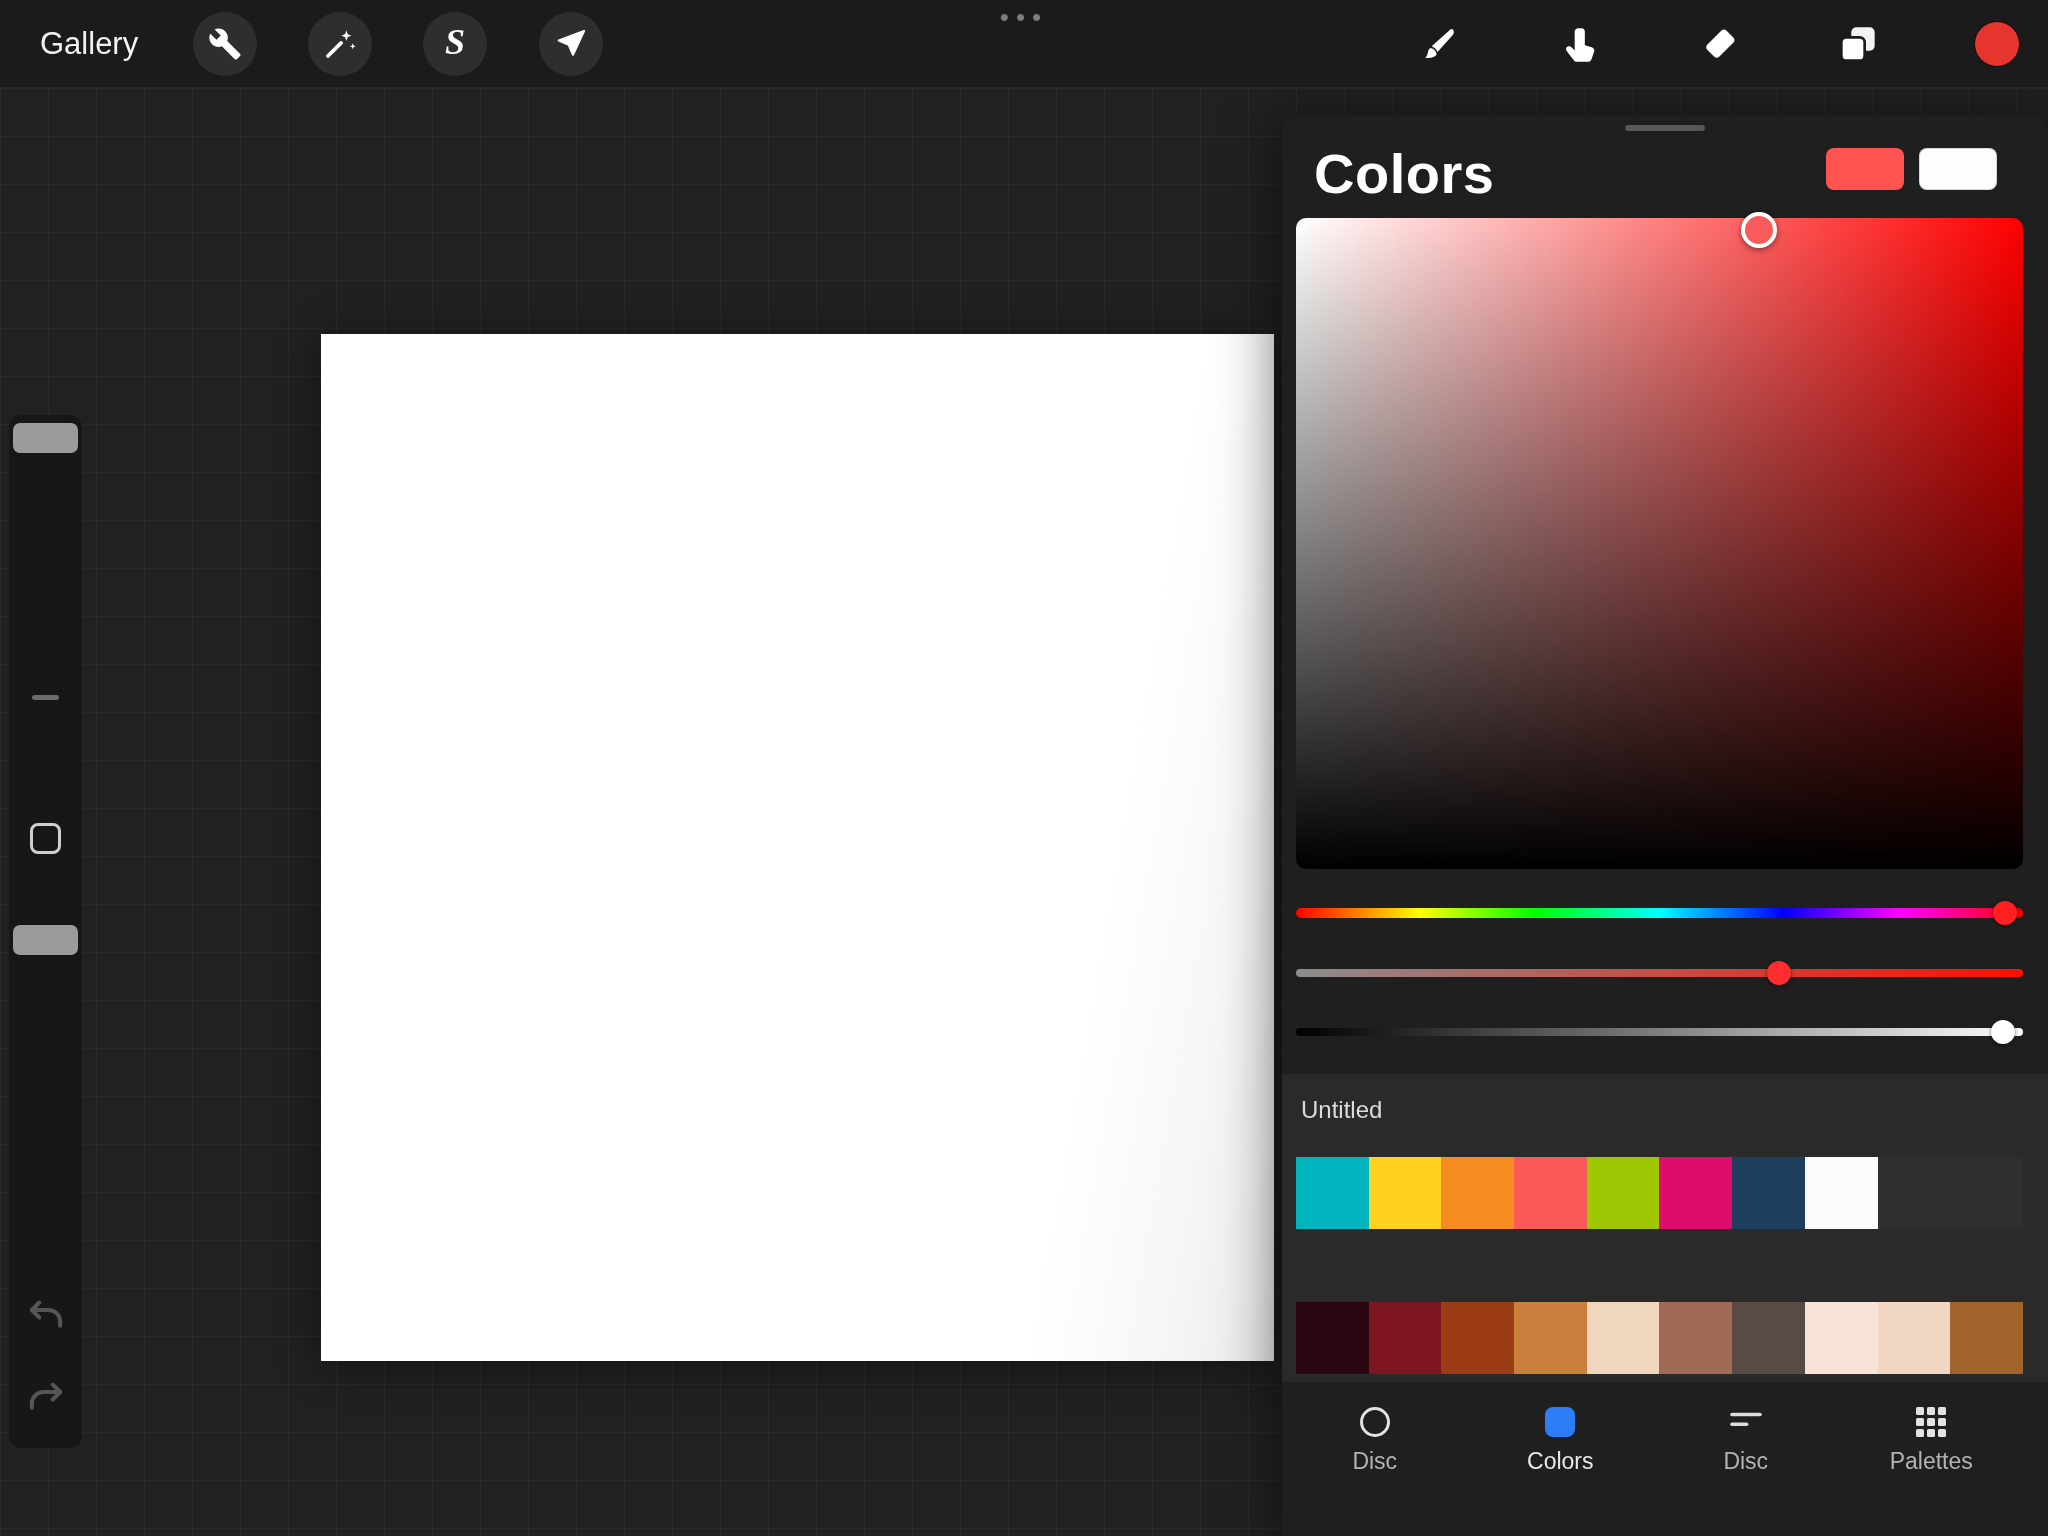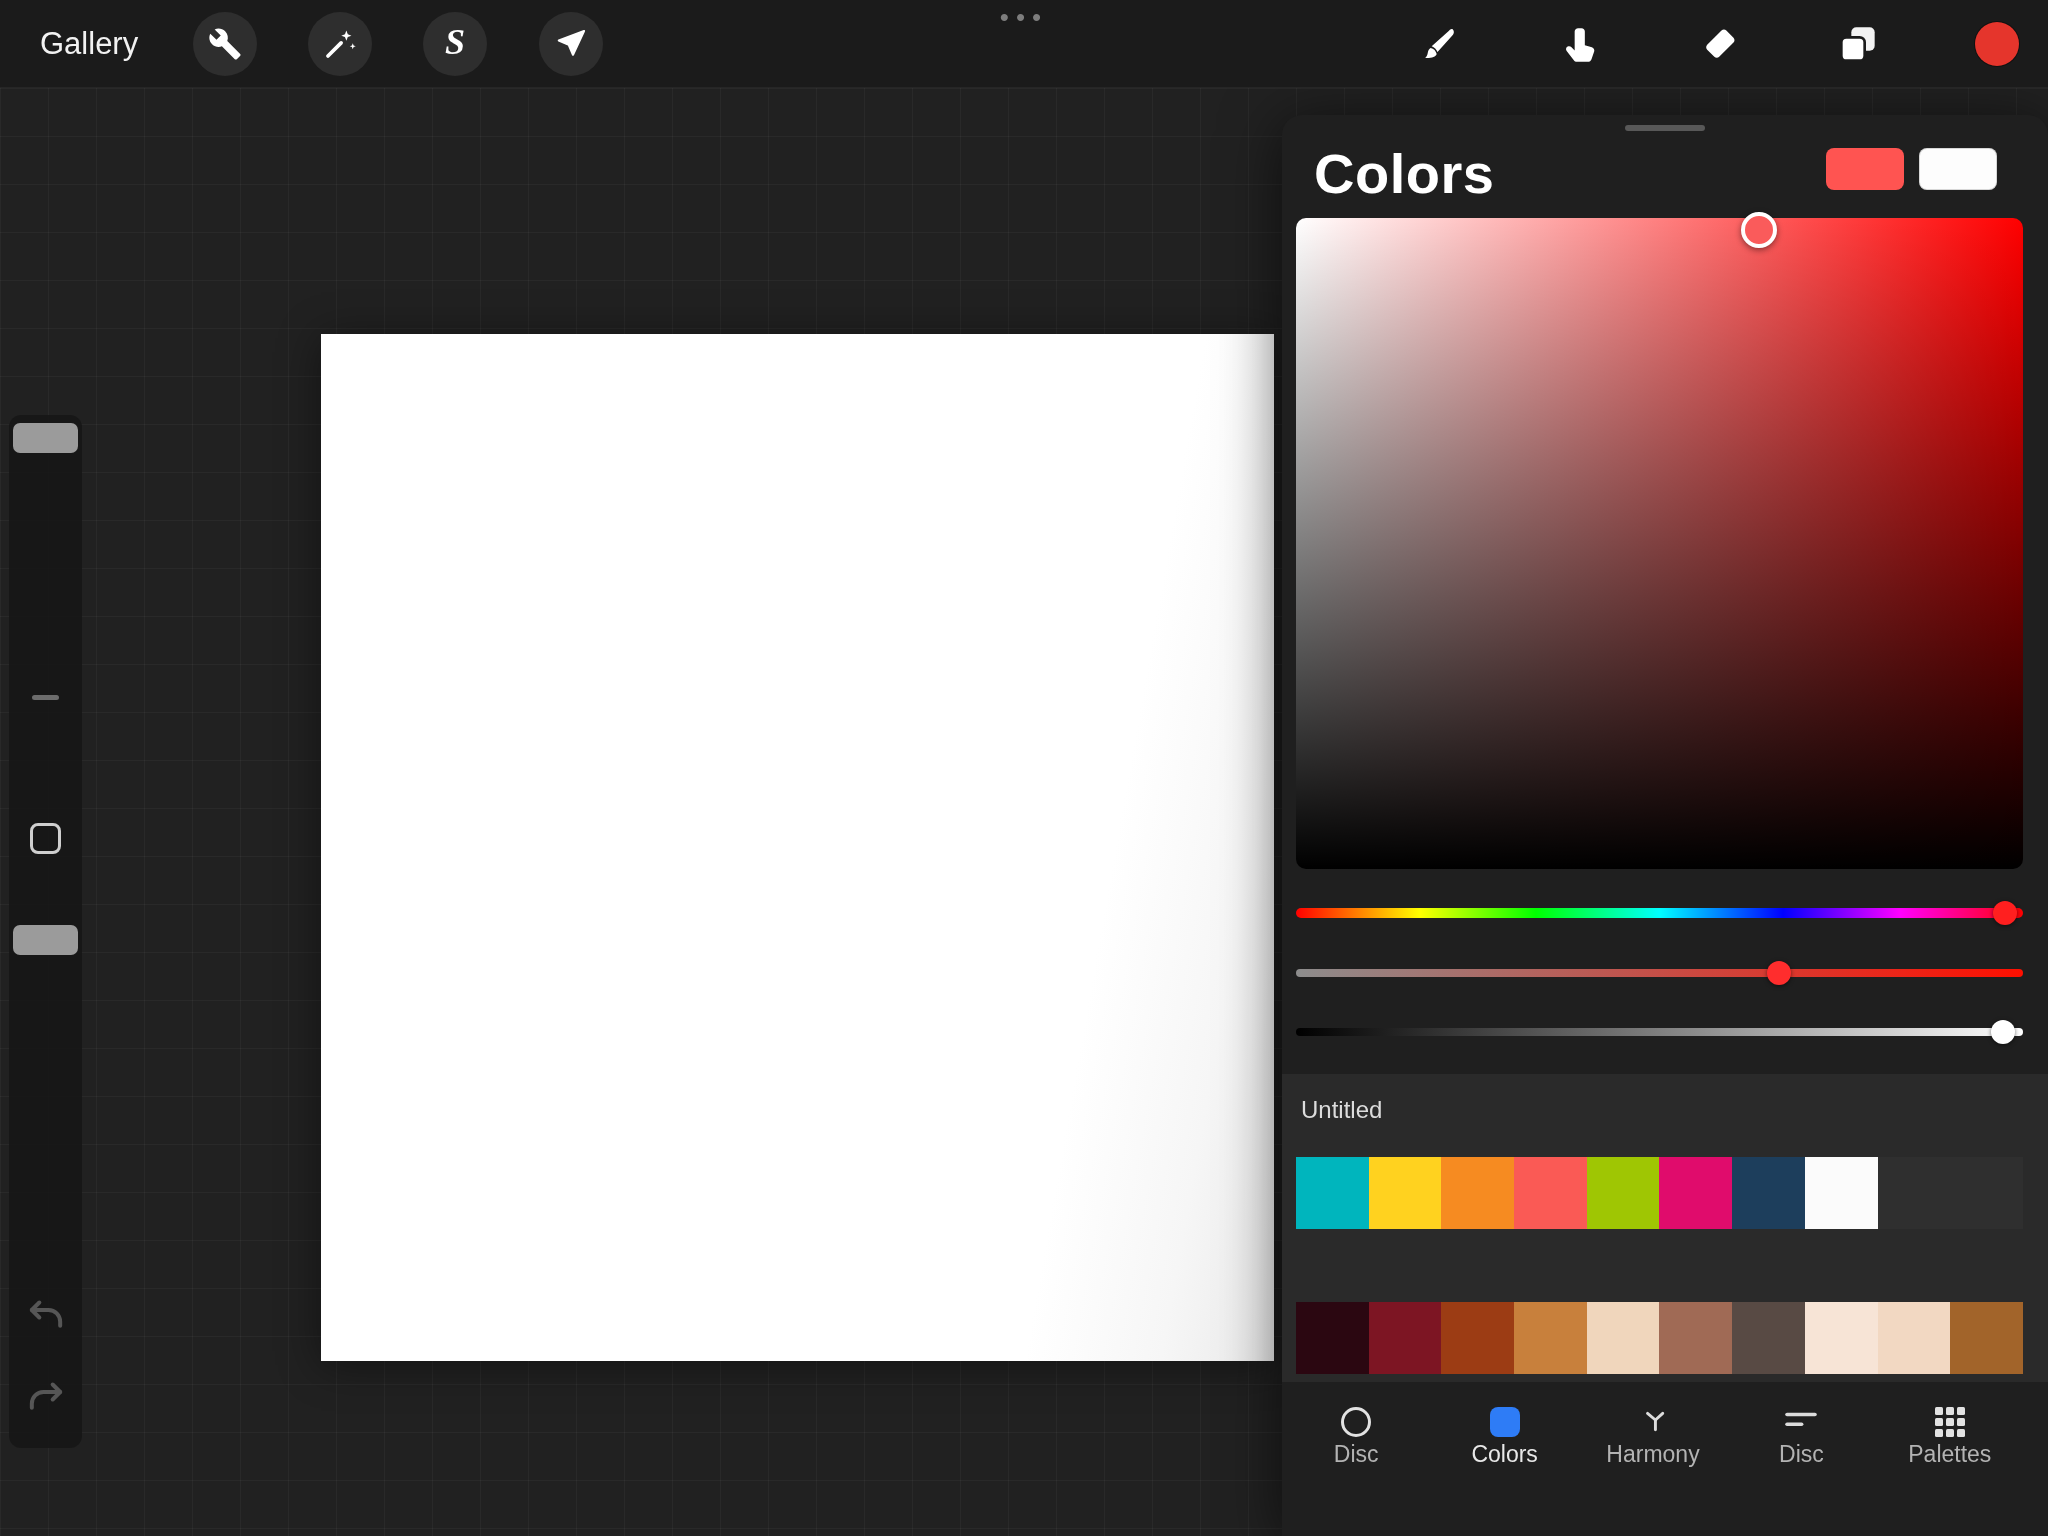--- a/index.html
+++ b/index.html
@@ -109,21 +109,21 @@
 
   .palette-section{position:absolute;left:0;top:959px;width:766px;height:308px;background:#2a2a2a;}
   .palette-name{position:absolute;left:19px;top:22px;font-size:24px;color:#dcdcdc;}
   .swatch-row{position:absolute;left:14px;width:728px;height:72px;display:flex;}
   .swatch-row.r1{top:83px;}
   .swatch-row.r2{top:228px;}
   .swatch{width:72.7px;height:72px;cursor:pointer;}
   .swatch.empty{background:#2f2f2f;}
 
   .tabs{position:absolute;left:0;top:1285px;width:742px;height:115px;display:flex;}
-  .tab{flex:1;display:flex;flex-direction:column;align-items:center;gap:1px;padding-top:4px;cursor:pointer;}
+  .tab{flex:1;display:flex;flex-direction:column;align-items:center;gap:8px;padding-top:4px;cursor:pointer;}
   .tab-icon{width:36px;height:36px;display:flex;align-items:center;justify-content:center;}
   .tab-label{font-size:23px;color:#b3b3b3;}
   .tab.active .tab-label{color:#e8e8e8;}
   .disc-ring{width:30px;height:30px;border-radius:50%;border:3.5px solid #e2e2e2;}
   .classic-sq{width:30px;height:30px;border-radius:8px;background:#2e7cf6;}
   .pal-grid{display:grid;grid-template-columns:repeat(3,8px);grid-template-rows:repeat(3,8px);gap:3px;}
   .pal-grid span{background:#e2e2e2;border-radius:1.5px;}
 </style>
 </head>
 <body>
@@ -283,32 +283,20 @@
       </div>
       <div class="tab active">
         <div class="tab-icon">
             <span class="classic-sq" style="background: rgb(46, 124, 246);"></span>
           </div>
         <div class="tab-label">Colors</div>
       </div>
       <div class="tab">
         <div class="tab-icon">
           <span>
-            <svg width="34" height="34" viewBox="0 0 28 28" fill="none" stroke="#dcdcdc" stroke-width="2.4" stroke-linecap="round">
-                <path d="M16 22v-8"></path>
-                <path d="M16 14l-6.5-5.5"></path>
-                <path d="M16 14l6-5.5"></path>
-              </svg>
-          </span>
-        </div>
-        <div class="tab-label">Harmony</div>
-      </div>
-      <div class="tab">
-        <div class="tab-icon">
-          <span>
             <svg width="34" height="34" viewBox="0 0 28 28">
                 <g fill="#dcdcdc">
                   <rect x="1" y="8" width="26" height="3" rx="1.5"></rect>
                   <rect x="1" y="16" width="15" height="3" rx="1.5"></rect>
                 </g>
               </svg>
           </span>
         </div>
         <div class="tab-label">Disc</div>
       </div>

